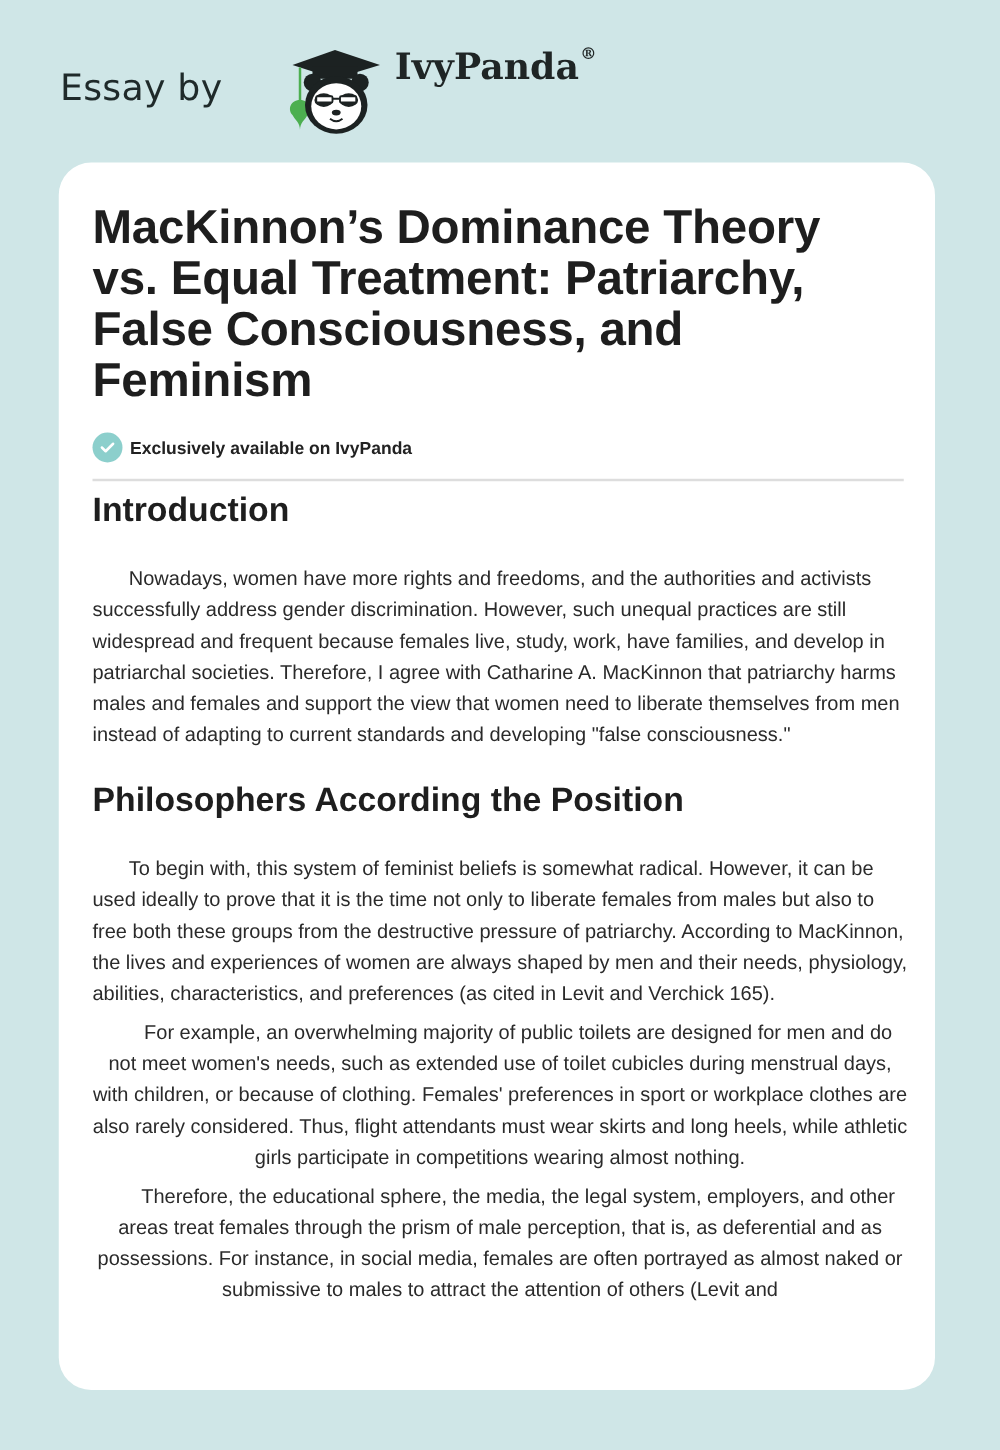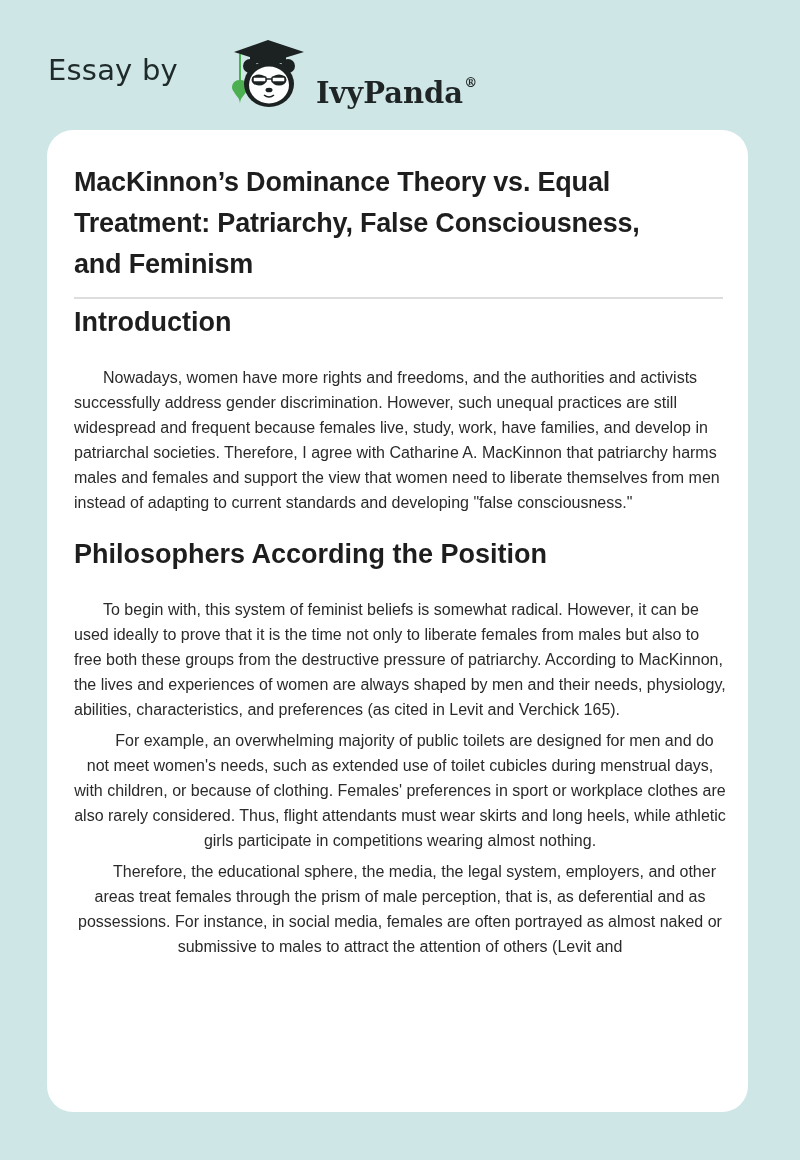--- a/index.html
+++ b/index.html
@@ -57,21 +57,21 @@
       height: 982px;
       background: #ffffff;
       border-radius: 26px;
       overflow: hidden;
     }
     .card-inner {
       padding: 32px 26px 0 27px;
     }
     h1 {
       margin: 0;
-      font-size: 27px;
+      font-size: 38px;
       line-height: 41px;
       font-weight: bold;
       color: #1e1e1e;
       letter-spacing: -0.2px;
       width: 620px;
     }
     .badge {
       display: flex;
       align-items: center;
       margin-top: 19px;
@@ -117,21 +117,21 @@
     }
     .section-intro p { margin-top: 26px; }
     .section-phil p.first { margin-top: 26px; }
     .section-phil p.next { margin-top: 6px; text-align: center; }
   </style>
 </head>
 <body>
 
 <div class="header">
   <span class="essay-by">Essay by</span>
-  <a class="logo-link" style="display:flex;align-items:flex-end;text-decoration:none;">
+  <a class="logo-link" style="display:flex;align-items:flex-start;text-decoration:none;">
     <svg class="logo-mark" viewBox="0 0 86 76">
 
       <polygon points="10,18 44,6 80,18 44,29" fill="#1c2222"></polygon>
       <rect x="26" y="19" width="36" height="10" fill="#1c2222"></rect>
 
       <line x1="16" y1="20" x2="16" y2="48" stroke="#4caf50" stroke-width="2"></line>
 
       <path d="M16,46 C8,46 6,54 10,58 C12,62 16,64 16,70 C16,64 20,62 22,58 C26,54 24,46 16,46 Z" fill="#4caf50"></path>
 
       <circle cx="26" cy="32" r="7" fill="#1c2222"></circle>
@@ -150,20 +150,28 @@
       <path d="M40,61 Q45,65 50,61" stroke="#1c2222" stroke-width="1.6" fill="none"></path>
     </svg>
     <span class="brand"><span>IvyPanda</span><sup>®</sup></span>
   </a>
 </div>
 
 <div class="card">
   <div class="card-inner">
     <h1>MacKinnon’s Dominance Theory vs. Equal Treatment: Patriarchy, False Consciousness, and Feminism</h1>
 
+    <div class="badge">
+      <span class="badge-icon">
+        <svg width="12" height="10" viewBox="0 0 12 10">
+          <path d="M1.5,5 L4.5,8 L10.5,2" stroke="#ffffff" stroke-width="2" fill="none" stroke-linecap="round" stroke-linejoin="round"></path>
+        </svg>
+      </span>
+      <span class="badge-text">Exclusively available on IvyPanda</span>
+    </div>
 
     <div class="divider"></div>
 
     <section class="section-intro">
       <h2>Introduction</h2>
       <p>Nowadays, women have more rights and freedoms, and the authorities and activists successfully address gender discrimination. However, such unequal practices are still widespread and frequent because females live, study, work, have families, and develop in patriarchal societies. Therefore, I agree with Catharine A. MacKinnon that patriarchy harms males and females and support the view that women need to liberate themselves from men instead of adapting to current standards and developing "false consciousness."</p>
     </section>
 
     <section class="section-phil">
       <h2>Philosophers According the Position</h2>

